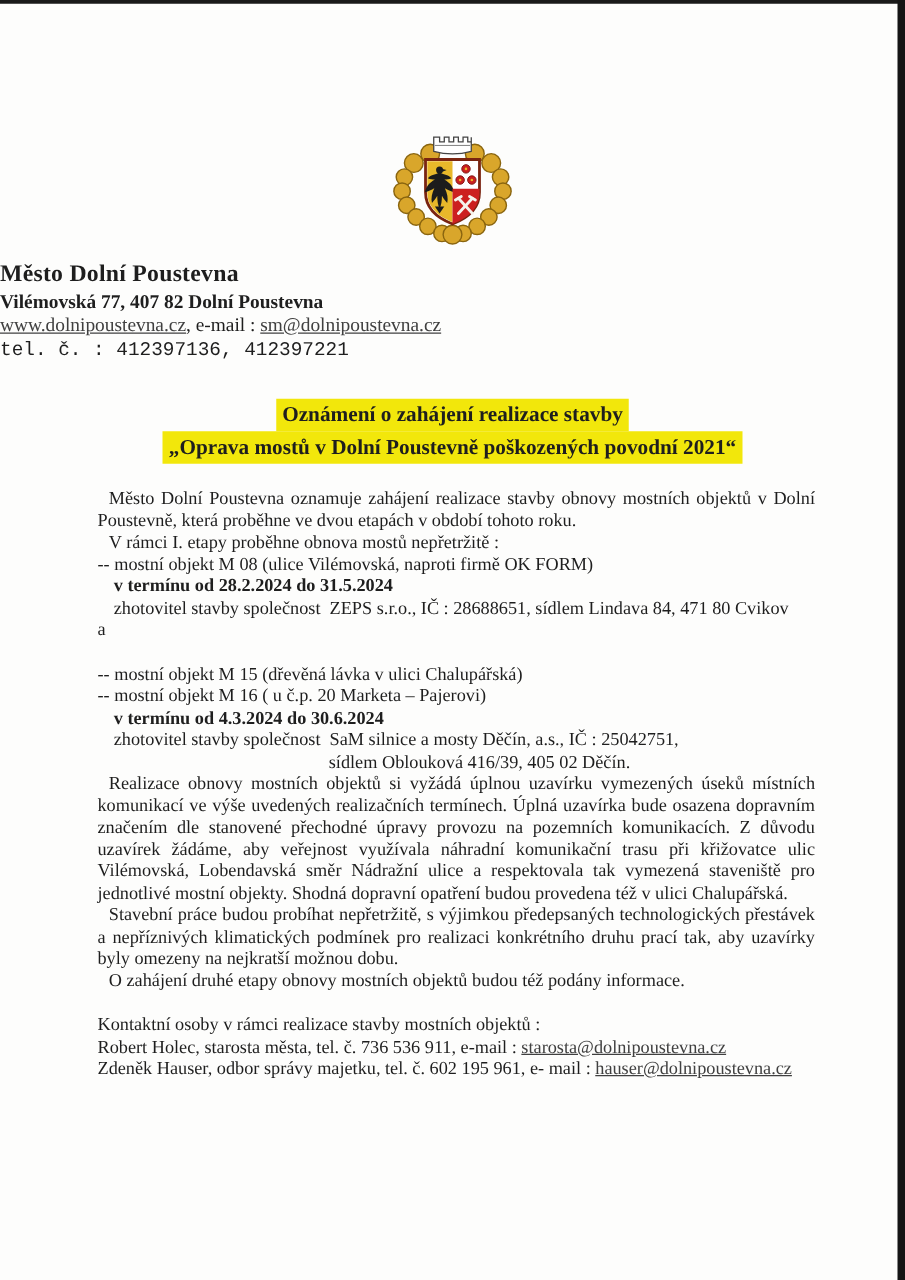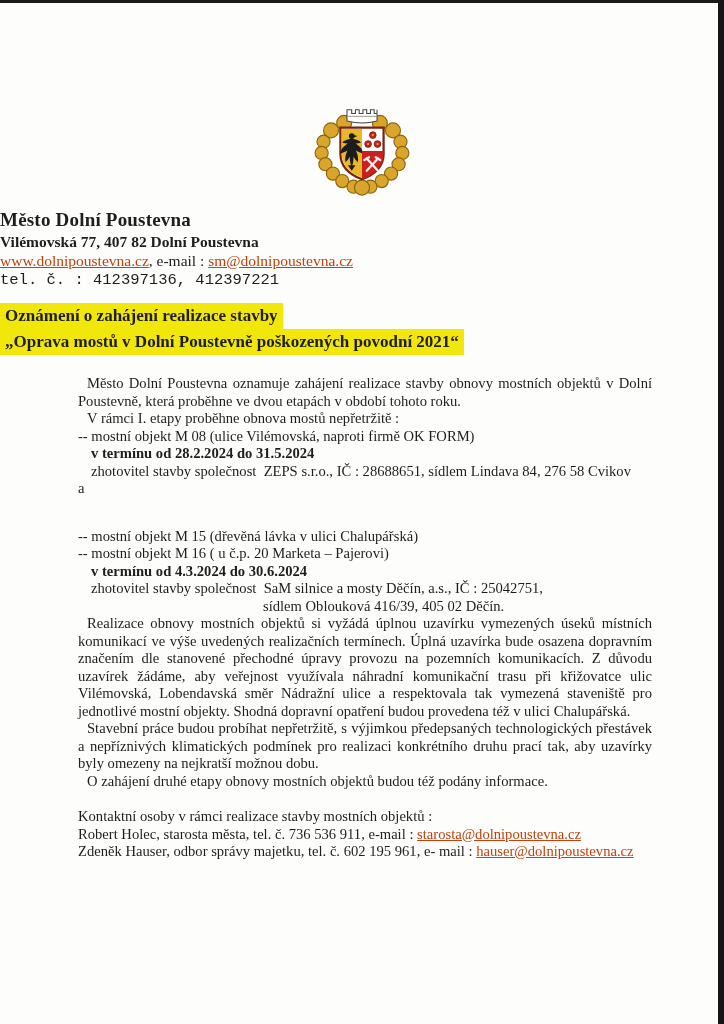--- a/index.html
+++ b/index.html
@@ -21,42 +21,42 @@
   .edge-right {
     position: absolute; top: 0; right: 0; width: 6px; height: 1024px;
     background: #151515;
   }
   .letterhead { text-align: left; padding-top: 105px; }
   .arms { display: block; margin: 0 auto; }
   .org-name { font-size: 19px; font-weight: bold; margin-top: 10px; letter-spacing: 0.2px; }
   .addr-line { font-size: 15.5px; margin-top: 2px; font-weight: bold; }
   .web-line  { font-size: 15.5px; margin-top: 1px; }
   .phone-line{ font-size: 15.5px; margin-top: 1px; font-family: Liberation Mono, monospace; }
-  a.doc-link { color: #c2410c; text-decoration: underline; cursor: pointer; }
-  .title-block { margin-top: 14px; line-height: 23px; }
+  a.doc-link { color: #404040; text-decoration: underline; cursor: pointer; }
+  .title-block { text-align: center; margin-top: 30px; line-height: 23px; }
   .hl {
     display: inline-block;
     background: #f2e70b;
     font-weight: bold;
     font-size: 17px;
     padding: 1px 5px 2px 5px;
   }
   .body-text {
     margin: 20px 72px 0 78px;
     font-size: 14.6px;
     line-height: 17.5px;
   }
   .body-text p { margin: 0; }
   .just { text-align: justify; }
   .ind  { text-indent: 9px; }
   .item { white-space: pre-wrap; }
   .term { font-weight: bold; padding-left: 13px; }
   .contractor { padding-left: 13px; white-space: pre-wrap; }
   .cont-addr { padding-left: 185px; }
-  .stage2 { margin-top: 30px; }
+  .stage2 { margin-top: 18px; }
   .para-gap { margin-top: 18px; }
   .contact-block { margin-top: 18px; }
 </style>
 </head>
 <body>
 
 <div class="page">
   <div class="edge-top"></div>
   <div class="edge-right"></div>
 
@@ -126,21 +126,21 @@
     <span class="hl">„Oprava mostů v Dolní Poustevně poškozených povodní 2021“</span>
   </div>
 
   <div class="body-text">
     <p class="just ind">Město Dolní Poustevna oznamuje zahájení realizace stavby obnovy mostních objektů v Dolní Poustevně, která proběhne ve dvou etapách v období tohoto roku.</p>
     <p class="ind">V rámci I. etapy proběhne obnova mostů nepřetržitě :</p>
 
     <div>
       <p class="item">-- mostní objekt M 08 (ulice Vilémovská, naproti firmě OK FORM)</p>
       <p class="term">v termínu od 28.2.2024 do 31.5.2024</p>
-      <p class="contractor">zhotovitel stavby společnost  ZEPS s.r.o., IČ : 28688651, sídlem Lindava 84, 276 58 Cvikov</p>
+      <p class="contractor">zhotovitel stavby společnost  ZEPS s.r.o., IČ : 28688651, sídlem Lindava 84, 471 80 Cvikov</p>
       <p>a</p>
     </div>
 
     <div class="stage2">
       <p class="item">-- mostní objekt M 15 (dřevěná lávka v ulici Chalupářská)</p>
       <p class="item">-- mostní objekt M 16 ( u č.p. 20 Marketa – Pajerovi)</p>
       <p class="term">v termínu od 4.3.2024 do 30.6.2024</p>
       <p class="contractor">zhotovitel stavby společnost  SaM silnice a mosty Děčín, a.s., IČ : 25042751,</p>
       <p class="cont-addr">sídlem Oblouková 416/39, 405 02 Děčín.</p>
     </div>

